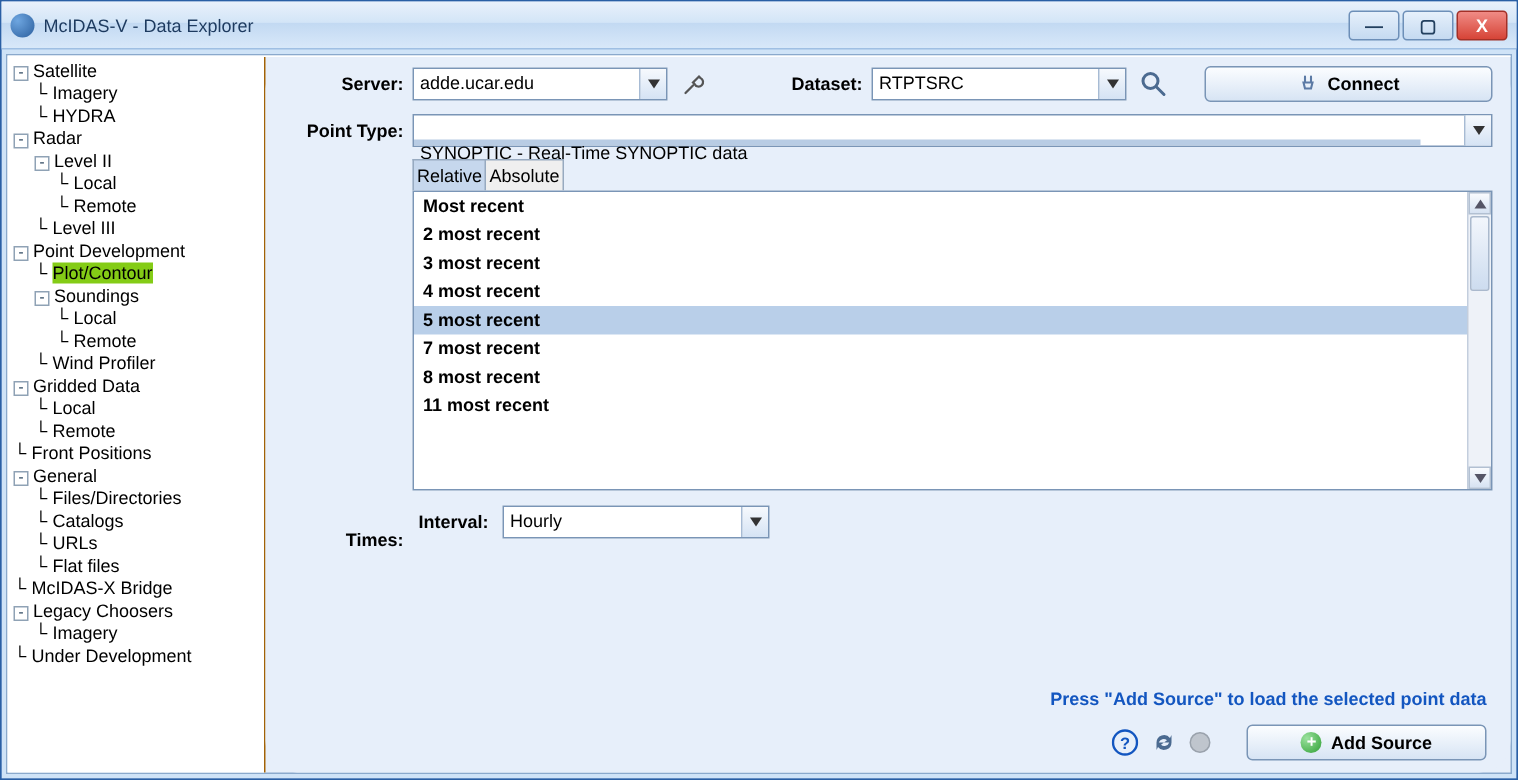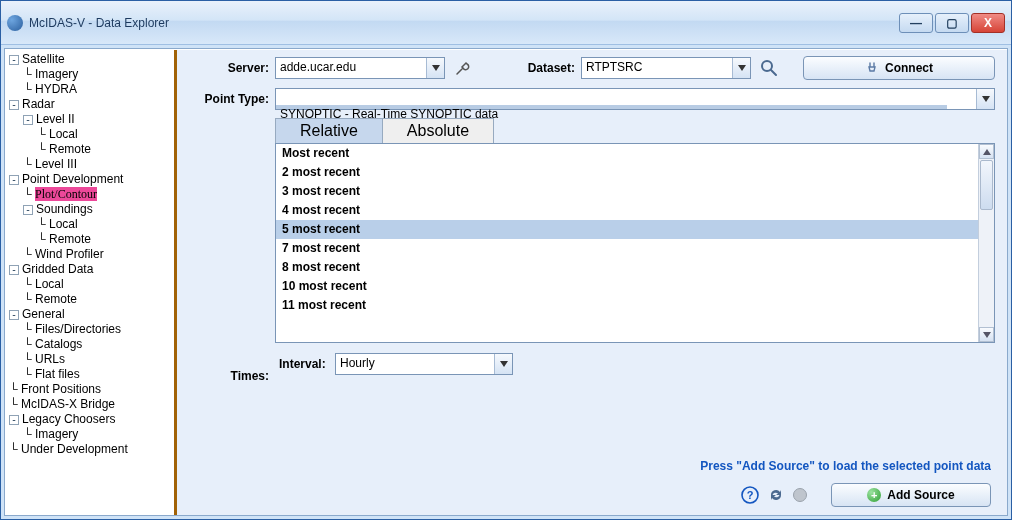--- a/index.html
+++ b/index.html
@@ -11,21 +11,21 @@
   overflow: hidden;
 }
 
 .win {
   width: 1012px; height: 520px;
   background: linear-gradient(#cfe3f7,#cfe3f7);
   border: 1px solid #2a5fa4;
   display: flex; flex-direction: column;
 }
 .titlebar {
-  height: 44px;
+  height: 32px;
   background: linear-gradient(#e9f1fb,#d3e5f7 45%,#c2d9f2 46%,#d8e8f9);
   display: flex; align-items: center; padding: 0 6px;
   border-bottom: 1px solid #9fbfe3;
 }
 .titlebar .appicon {
   width: 16px; height: 16px; margin-right: 6px;
   background: radial-gradient(circle at 30% 30%,#6ea6e0,#2b5f9e);
   border-radius: 50%;
 }
 .titlebar .title { flex: 1; color: #1d3a5f; font-size: 12px; }
@@ -68,38 +68,38 @@
   width: 18px; height: 18px;
   background: radial-gradient(circle at 30% 30%,#dfe9f6,#99b9df);
   border-radius: 3px;
   box-shadow: inset 0 0 0 1px #7f9cc4;
 }
 
 .split { flex: 1; display: flex; min-height: 0; border-top: 1px solid #fff; }
 .tree-pane {
   width: 172px;
   background: #fff;
-  border-right: 3px solid #a16207;
+  border-right: 1px solid #a16207;
   overflow: auto;
   padding: 2px 4px 4px 2px;
   font-size: 12px;
   color: #000;
 }
 .tree ul { list-style: none; padding-left: 14px; margin: 0; }
 .tree > ul { padding-left: 2px; }
 .tree li { line-height: 15px; white-space: nowrap; }
 .tree .toggle {
   display: inline-block; width: 10px; height: 10px;
   border: 1px solid #8fa2b5; text-align: center;
   line-height: 8px; font-size: 10px; font-family: monospace;
   margin-right: 3px; color: #213c56; cursor: default;
   background:#fff;
 }
 .tree .dash { display:inline-block; width:12px; }
-.tree .sel { background: #ec4899; font-family: Liberation Serif, serif; }
+.tree .sel { background: #84cc16; }
 
 .form-pane {
   flex: 1;
   background: #e7effa;
   padding: 6px 12px 4px 8px;
   display: flex; flex-direction: column;
   min-width: 0;
   border-radius: 21px;
 }
 .row { display: flex; align-items: center; margin-bottom: 8px; }
@@ -127,23 +127,23 @@
   display:inline-flex;align-items:center;justify-content:center;gap:6px;
   font-weight:bold; color:#000;margin-left:16px;
 }
 .iconbtn {
   width: 24px; height: 24px; display:flex;align-items:center;justify-content:center;
 }
 .tri { width:0;height:0;border-left:4px solid transparent;border-right:4px solid transparent;border-top:6px solid #333; }
 
 .sub-tabs { display:flex; margin-left: 0; }
 .sub-tab {
-  padding: 3px 24px;
+  padding: 3px 2px;
   border: 1px solid #97aac0; border-bottom: none;
-  background: #efefef; font-size: 16px;
+  background: #efefef; font-size: 12px;
   cursor: default;
 }
 .sub-tab.active { background: #c6d7ed; font-weight:normal; }
 .sub-tab + .sub-tab { border-left: none; }
 .listbox {
   border: 1px solid #7a95b6; background:#fff;
   height: 200px;
   display:flex; font-weight:bold; font-size:12px;
 }
 .listbox .items {
@@ -205,27 +205,27 @@
                 <li><span class="toggle">-</span><span class="">Soundings</span><ul>
                     <li><span class="dash">└</span><span class="">Local</span></li>
                     <li><span class="dash">└</span><span class="">Remote</span></li>
                   </ul></li>
                 <li><span class="dash">└</span><span class="">Wind Profiler</span></li>
               </ul></li>
             <li><span class="toggle">-</span><span class="">Gridded Data</span><ul>
                 <li><span class="dash">└</span><span class="">Local</span></li>
                 <li><span class="dash">└</span><span class="">Remote</span></li>
               </ul></li>
+            <li><span class="dash">└</span><span class="">Front Positions</span></li>
             <li><span class="toggle">-</span><span class="">General</span><ul>
                 <li><span class="dash">└</span><span class="">Files/Directories</span></li>
                 <li><span class="dash">└</span><span class="">Catalogs</span></li>
                 <li><span class="dash">└</span><span class="">URLs</span></li>
                 <li><span class="dash">└</span><span class="">Flat files</span></li>
               </ul></li>
-            <li><span class="dash">└</span><span class="">Front Positions</span></li>
             <li><span class="dash">└</span><span class="">McIDAS-X Bridge</span></li>
             <li><span class="toggle">-</span><span class="">Legacy Choosers</span><ul>
                 <li><span class="dash">└</span><span class="">Imagery</span></li>
               </ul></li>
             <li><span class="dash">└</span><span class="">Under Development</span></li>
           </ul>
       </div>
 
       <div class="form-pane">
 
@@ -283,21 +283,20 @@
             </div>
             <div class="listbox">
               <div class="items" id="times-items">
                   <div class="item">Most recent</div>
                   <div class="item">2 most recent</div>
                   <div class="item">3 most recent</div>
                   <div class="item">4 most recent</div>
                   <div class="item sel">5 most recent</div>
                   <div class="item">7 most recent</div>
                   <div class="item">8 most recent</div>
-                  <div class="item">10 most recent</div>
                   <div class="item">11 most recent</div>
                 </div>
               <div class="sb">
                 <div class="up">
                     <div class="tri" style="transform:rotate(180deg);border-top-color:#556"></div>
                   </div>
                 <div class="thumb"></div>
                 <div class="down" style="position:absolute;bottom:0;left:0;right:0">
                     <div class="tri" style="border-top-color:#556"></div>
                   </div>

